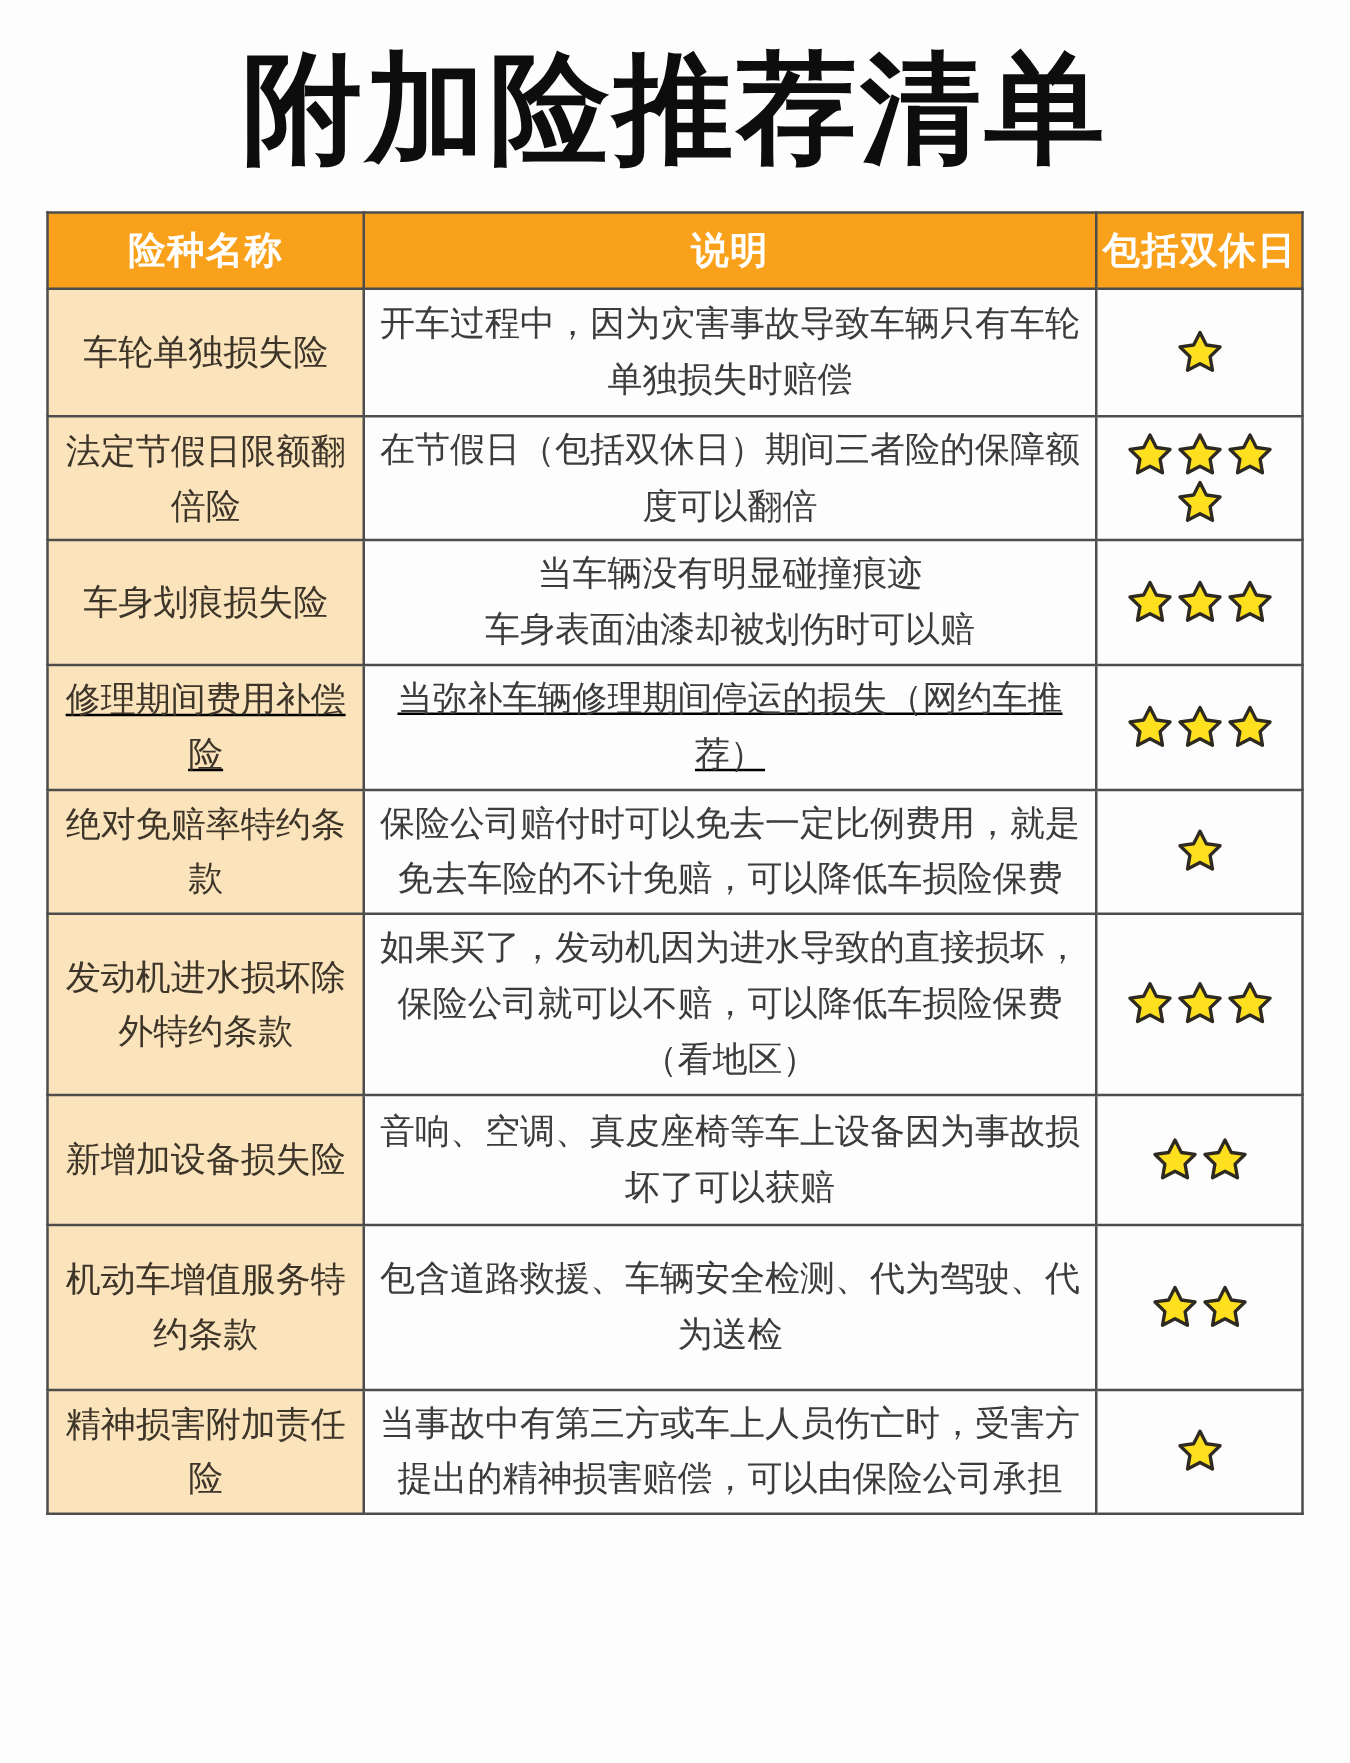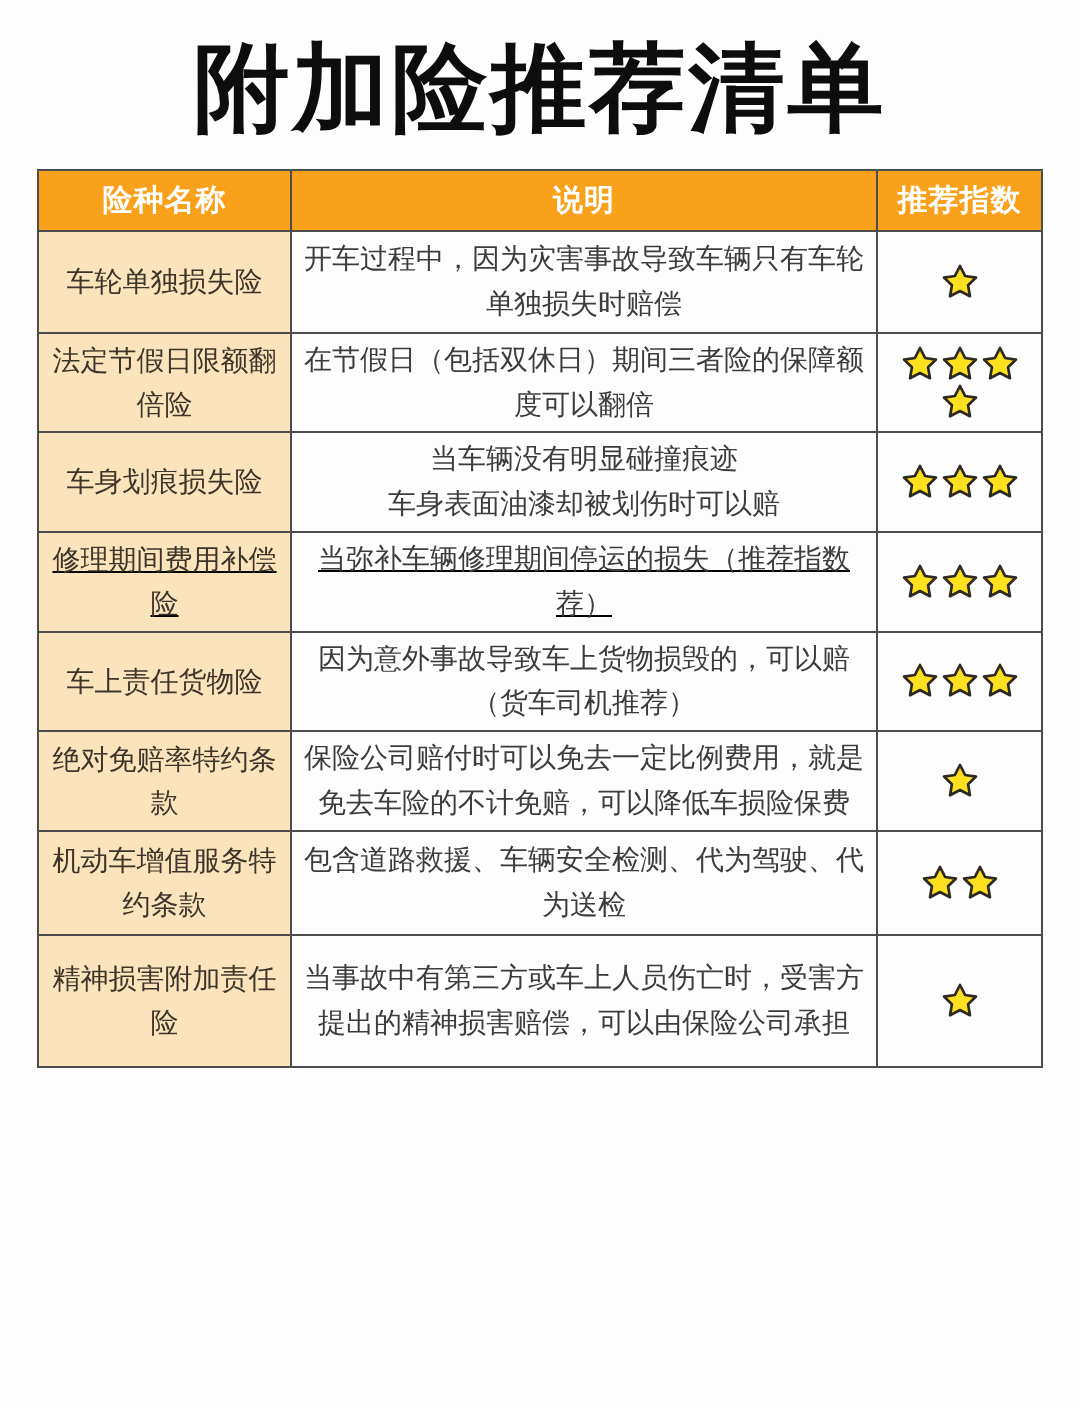--- a/index.html
+++ b/index.html
@@ -99,21 +99,21 @@
 <table class="insurance-table">
   <colgroup>
     <col class="c-name">
       <col class="c-desc">
       <col class="c-stars">
   </colgroup>
   <thead>
     <tr>
       <th>险种名称</th>
       <th>说明</th>
-      <th>推荐指数</th>
+      <th>包括双休日</th>
     </tr>
   </thead>
   <tbody>
     <tr>
       <td class="name">车轮单独损失险</td>
       <td class="desc">开车过程中，因为灾害事故导致车辆只有车轮
 单独损失时赔偿</td>
       <td class="stars"><span class="star-icon"><svg viewBox="0 0 24 24" xmlns="http://www.w3.org/2000/svg">
               <polygon points="12,1.9 15.2,8.2 22.1,9.2 17.1,14.1 18.3,21 12,17.7 5.7,21 6.9,14.1 1.9,9.2 8.8,8.2" fill="#FFE01E" stroke="#2E2A21" stroke-width="1.7" stroke-linejoin="round"></polygon>
             </svg></span></td>
@@ -141,52 +141,64 @@
               <polygon points="12,1.9 15.2,8.2 22.1,9.2 17.1,14.1 18.3,21 12,17.7 5.7,21 6.9,14.1 1.9,9.2 8.8,8.2" fill="#FFE01E" stroke="#2E2A21" stroke-width="1.7" stroke-linejoin="round"></polygon>
             </svg></span><span class="star-icon"><svg viewBox="0 0 24 24" xmlns="http://www.w3.org/2000/svg">
               <polygon points="12,1.9 15.2,8.2 22.1,9.2 17.1,14.1 18.3,21 12,17.7 5.7,21 6.9,14.1 1.9,9.2 8.8,8.2" fill="#FFE01E" stroke="#2E2A21" stroke-width="1.7" stroke-linejoin="round"></polygon>
             </svg></span><span class="star-icon"><svg viewBox="0 0 24 24" xmlns="http://www.w3.org/2000/svg">
               <polygon points="12,1.9 15.2,8.2 22.1,9.2 17.1,14.1 18.3,21 12,17.7 5.7,21 6.9,14.1 1.9,9.2 8.8,8.2" fill="#FFE01E" stroke="#2E2A21" stroke-width="1.7" stroke-linejoin="round"></polygon>
             </svg></span></td>
     </tr>
     <tr>
       <td class="name">修理期间费用补偿
 险</td>
-      <td class="desc">当弥补车辆修理期间停运的损失（推荐指数
+      <td class="desc">当弥补车辆修理期间停运的损失（网约车推
 荐）</td>
-      <td class="stars"><span class="star-icon"><svg viewBox="0 0 24 24" xmlns="http://www.w3.org/2000/svg">
-              <polygon points="12,1.9 15.2,8.2 22.1,9.2 17.1,14.1 18.3,21 12,17.7 5.7,21 6.9,14.1 1.9,9.2 8.8,8.2" fill="#FFE01E" stroke="#2E2A21" stroke-width="1.7" stroke-linejoin="round"></polygon>
-            </svg></span><span class="star-icon"><svg viewBox="0 0 24 24" xmlns="http://www.w3.org/2000/svg">
-              <polygon points="12,1.9 15.2,8.2 22.1,9.2 17.1,14.1 18.3,21 12,17.7 5.7,21 6.9,14.1 1.9,9.2 8.8,8.2" fill="#FFE01E" stroke="#2E2A21" stroke-width="1.7" stroke-linejoin="round"></polygon>
-            </svg></span><span class="star-icon"><svg viewBox="0 0 24 24" xmlns="http://www.w3.org/2000/svg">
-              <polygon points="12,1.9 15.2,8.2 22.1,9.2 17.1,14.1 18.3,21 12,17.7 5.7,21 6.9,14.1 1.9,9.2 8.8,8.2" fill="#FFE01E" stroke="#2E2A21" stroke-width="1.7" stroke-linejoin="round"></polygon>
-            </svg></span></td>
-    </tr>
-    <tr>
-      <td class="name">车上责任货物险</td>
-      <td class="desc">因为意外事故导致车上货物损毁的，可以赔
-（货车司机推荐）</td>
       <td class="stars"><span class="star-icon"><svg viewBox="0 0 24 24" xmlns="http://www.w3.org/2000/svg">
               <polygon points="12,1.9 15.2,8.2 22.1,9.2 17.1,14.1 18.3,21 12,17.7 5.7,21 6.9,14.1 1.9,9.2 8.8,8.2" fill="#FFE01E" stroke="#2E2A21" stroke-width="1.7" stroke-linejoin="round"></polygon>
             </svg></span><span class="star-icon"><svg viewBox="0 0 24 24" xmlns="http://www.w3.org/2000/svg">
               <polygon points="12,1.9 15.2,8.2 22.1,9.2 17.1,14.1 18.3,21 12,17.7 5.7,21 6.9,14.1 1.9,9.2 8.8,8.2" fill="#FFE01E" stroke="#2E2A21" stroke-width="1.7" stroke-linejoin="round"></polygon>
             </svg></span><span class="star-icon"><svg viewBox="0 0 24 24" xmlns="http://www.w3.org/2000/svg">
               <polygon points="12,1.9 15.2,8.2 22.1,9.2 17.1,14.1 18.3,21 12,17.7 5.7,21 6.9,14.1 1.9,9.2 8.8,8.2" fill="#FFE01E" stroke="#2E2A21" stroke-width="1.7" stroke-linejoin="round"></polygon>
             </svg></span></td>
     </tr>
     <tr>
       <td class="name">绝对免赔率特约条
 款</td>
       <td class="desc">保险公司赔付时可以免去一定比例费用，就是
 免去车险的不计免赔，可以降低车损险保费</td>
       <td class="stars"><span class="star-icon"><svg viewBox="0 0 24 24" xmlns="http://www.w3.org/2000/svg">
               <polygon points="12,1.9 15.2,8.2 22.1,9.2 17.1,14.1 18.3,21 12,17.7 5.7,21 6.9,14.1 1.9,9.2 8.8,8.2" fill="#FFE01E" stroke="#2E2A21" stroke-width="1.7" stroke-linejoin="round"></polygon>
             </svg></span></td>
     </tr>
     <tr>
+      <td class="name">发动机进水损坏除
+外特约条款</td>
+      <td class="desc">如果买了，发动机因为进水导致的直接损坏，
+保险公司就可以不赔，可以降低车损险保费
+（看地区）</td>
+      <td class="stars"><span class="star-icon"><svg viewBox="0 0 24 24" xmlns="http://www.w3.org/2000/svg">
+              <polygon points="12,1.9 15.2,8.2 22.1,9.2 17.1,14.1 18.3,21 12,17.7 5.7,21 6.9,14.1 1.9,9.2 8.8,8.2" fill="#FFE01E" stroke="#2E2A21" stroke-width="1.7" stroke-linejoin="round"></polygon>
+            </svg></span><span class="star-icon"><svg viewBox="0 0 24 24" xmlns="http://www.w3.org/2000/svg">
+              <polygon points="12,1.9 15.2,8.2 22.1,9.2 17.1,14.1 18.3,21 12,17.7 5.7,21 6.9,14.1 1.9,9.2 8.8,8.2" fill="#FFE01E" stroke="#2E2A21" stroke-width="1.7" stroke-linejoin="round"></polygon>
+            </svg></span><span class="star-icon"><svg viewBox="0 0 24 24" xmlns="http://www.w3.org/2000/svg">
+              <polygon points="12,1.9 15.2,8.2 22.1,9.2 17.1,14.1 18.3,21 12,17.7 5.7,21 6.9,14.1 1.9,9.2 8.8,8.2" fill="#FFE01E" stroke="#2E2A21" stroke-width="1.7" stroke-linejoin="round"></polygon>
+            </svg></span></td>
+    </tr>
+    <tr>
+      <td class="name">新增加设备损失险</td>
+      <td class="desc">音响、空调、真皮座椅等车上设备因为事故损
+坏了可以获赔</td>
+      <td class="stars"><span class="star-icon"><svg viewBox="0 0 24 24" xmlns="http://www.w3.org/2000/svg">
+              <polygon points="12,1.9 15.2,8.2 22.1,9.2 17.1,14.1 18.3,21 12,17.7 5.7,21 6.9,14.1 1.9,9.2 8.8,8.2" fill="#FFE01E" stroke="#2E2A21" stroke-width="1.7" stroke-linejoin="round"></polygon>
+            </svg></span><span class="star-icon"><svg viewBox="0 0 24 24" xmlns="http://www.w3.org/2000/svg">
+              <polygon points="12,1.9 15.2,8.2 22.1,9.2 17.1,14.1 18.3,21 12,17.7 5.7,21 6.9,14.1 1.9,9.2 8.8,8.2" fill="#FFE01E" stroke="#2E2A21" stroke-width="1.7" stroke-linejoin="round"></polygon>
+            </svg></span></td>
+    </tr>
+    <tr>
       <td class="name">机动车增值服务特
 约条款</td>
       <td class="desc">包含道路救援、车辆安全检测、代为驾驶、代
 为送检</td>
       <td class="stars"><span class="star-icon"><svg viewBox="0 0 24 24" xmlns="http://www.w3.org/2000/svg">
               <polygon points="12,1.9 15.2,8.2 22.1,9.2 17.1,14.1 18.3,21 12,17.7 5.7,21 6.9,14.1 1.9,9.2 8.8,8.2" fill="#FFE01E" stroke="#2E2A21" stroke-width="1.7" stroke-linejoin="round"></polygon>
             </svg></span><span class="star-icon"><svg viewBox="0 0 24 24" xmlns="http://www.w3.org/2000/svg">
               <polygon points="12,1.9 15.2,8.2 22.1,9.2 17.1,14.1 18.3,21 12,17.7 5.7,21 6.9,14.1 1.9,9.2 8.8,8.2" fill="#FFE01E" stroke="#2E2A21" stroke-width="1.7" stroke-linejoin="round"></polygon>
             </svg></span></td>
     </tr>

